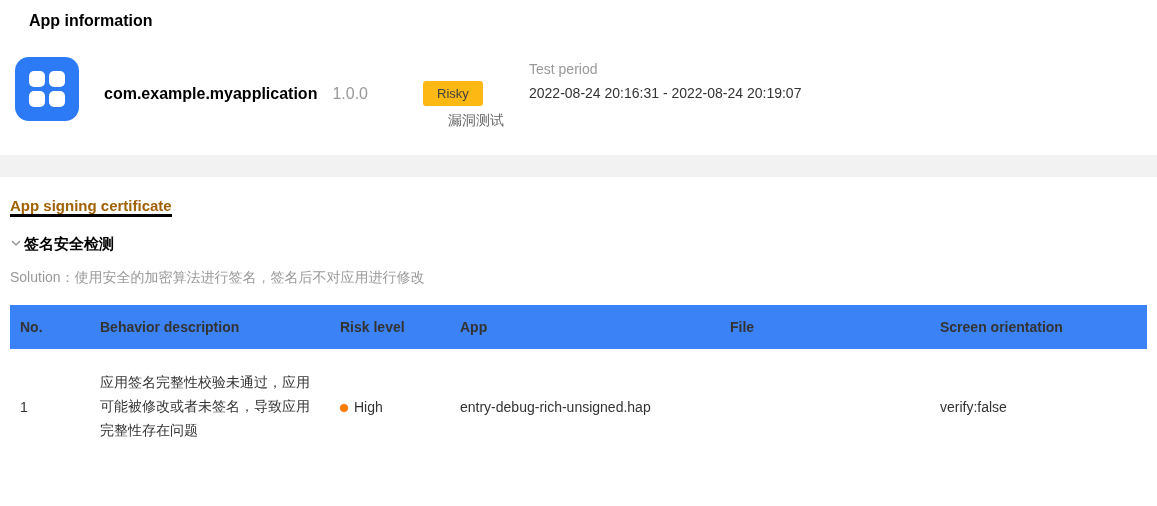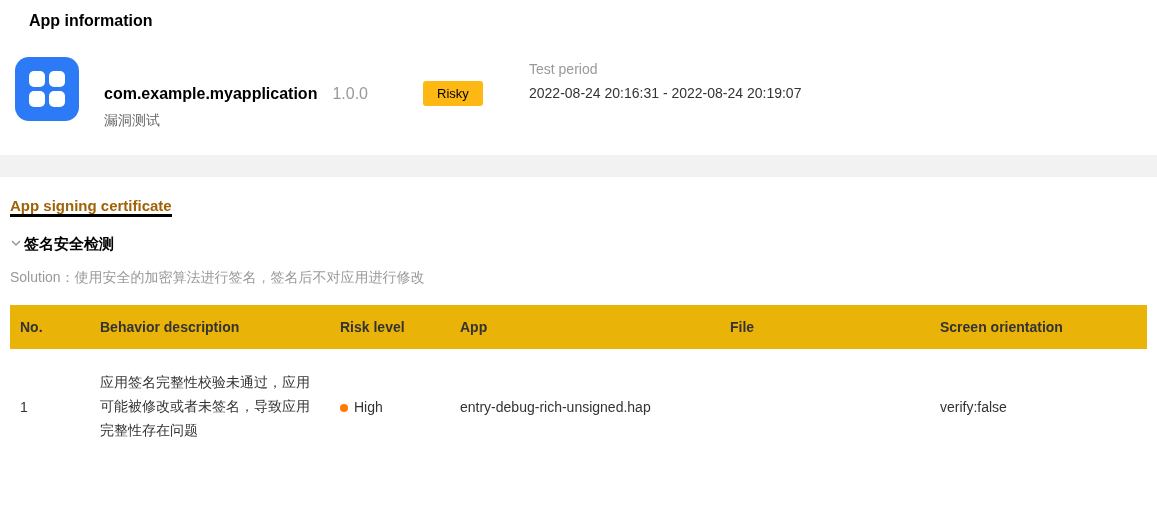--- a/index.html
+++ b/index.html
@@ -65,29 +65,30 @@
       font-size: 16px;
       font-weight: bold;
       color: #000;
     }
     .app-version {
       color: #999;
       font-size: 16px;
     }
     .risky-badge {
       background: #fdb813;
-      color: #000000;
+      color: #404040;
       padding: 5px 14px;
       border-radius: 3px;
       font-size: 13px;
       margin-left: 40px;
     }
     .app-subtitle {
       color: #666;
       font-size: 14px;
+      text-align: right;
     }
     .test-period-block {
       padding-top: 4px;
     }
     .test-period-label {
       color: #999;
       font-size: 14px;
       margin-bottom: 8px;
     }
     .test-period-value {
@@ -135,21 +136,21 @@
       padding: 15px 10px 18px 10px;
       color: #999;
       font-size: 14px;
     }
     .table {
       width: calc(100% - 20px);
       margin: 0 10px;
       border-collapse: collapse;
     }
     .table thead tr {
-      background: #eab308;
+      background: #3b82f6;
       border-radius: 6px;
     }
     .table th {
       text-align: left;
       font-weight: bold;
       color: #333;
       padding: 14px 10px;
       font-size: 14px;
     }
     .table td {

